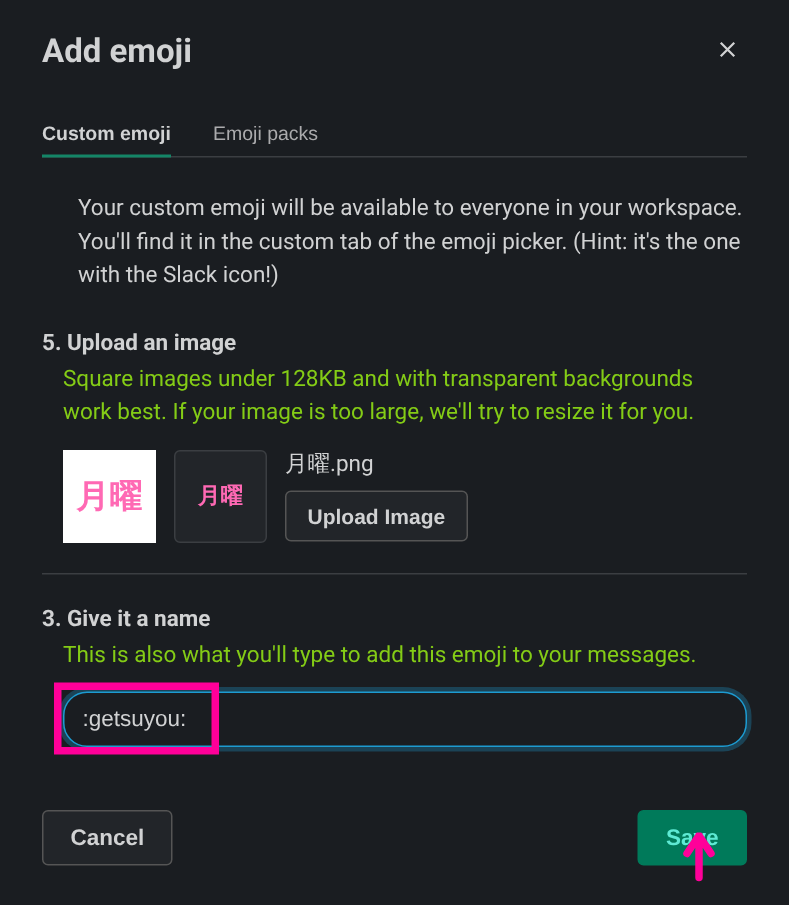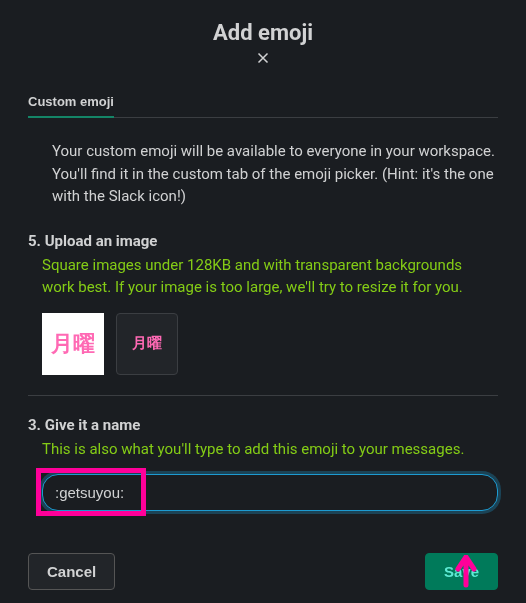--- a/index.html
+++ b/index.html
@@ -12,22 +12,21 @@
       overflow: hidden;
       position: relative;
     }
     .modal {
       padding: 20px 28px;
     }
     .header {
       display: flex;
       justify-content: space-between;
       align-items: center;
-      margin-bottom: 12px;
-      flex-direction: column;
+      margin-bottom: 24px;
     }
     .title {
       font-size: 22px;
       font-weight: 700;
       color: #d1d2d3;
     }
     .close-btn {
       background: none;
       border: none;
       cursor: pointer;
@@ -206,32 +205,37 @@
     <h1 class="title">Add emoji</h1>
     <button class="close-btn">
       <svg viewBox="0 0 24 24" fill="none" stroke="currentColor" stroke-width="2">
           <path d="M18 6L6 18M6 6l12 12"></path>
         </svg>
     </button>
   </div>
 
   <div class="tabs">
     <button class="tab active">Custom emoji</button>
+    <button class="tab">Emoji packs</button>
   </div>
 
   <p class="description">Your custom emoji will be available to everyone in your workspace. You'll find it in the custom tab of the emoji picker. (Hint: it's the one with the Slack icon!)</p>
 
   <div>
     <div class="step-title">5. Upload an image</div>
     <div class="step-desc">Square images under 128KB and with transparent backgrounds work best. If your image is too large, we'll try to resize it for you.</div>
     <div class="upload-row">
       <div class="preview-large">月曜</div>
       <div class="preview-small">
         <span class="inner">月曜</span>
       </div>
+      <div class="upload-info">
+        <div class="filename">月曜.png</div>
+        <button class="upload-btn">Upload Image</button>
+      </div>
     </div>
   </div>
 
   <hr class="divider">
 
   <div>
     <div class="step-title">3. Give it a name</div>
     <div class="step-desc">This is also what you'll type to add this emoji to your messages.</div>
     <div class="name-input-wrap">
       <div class="highlight-box"></div>

